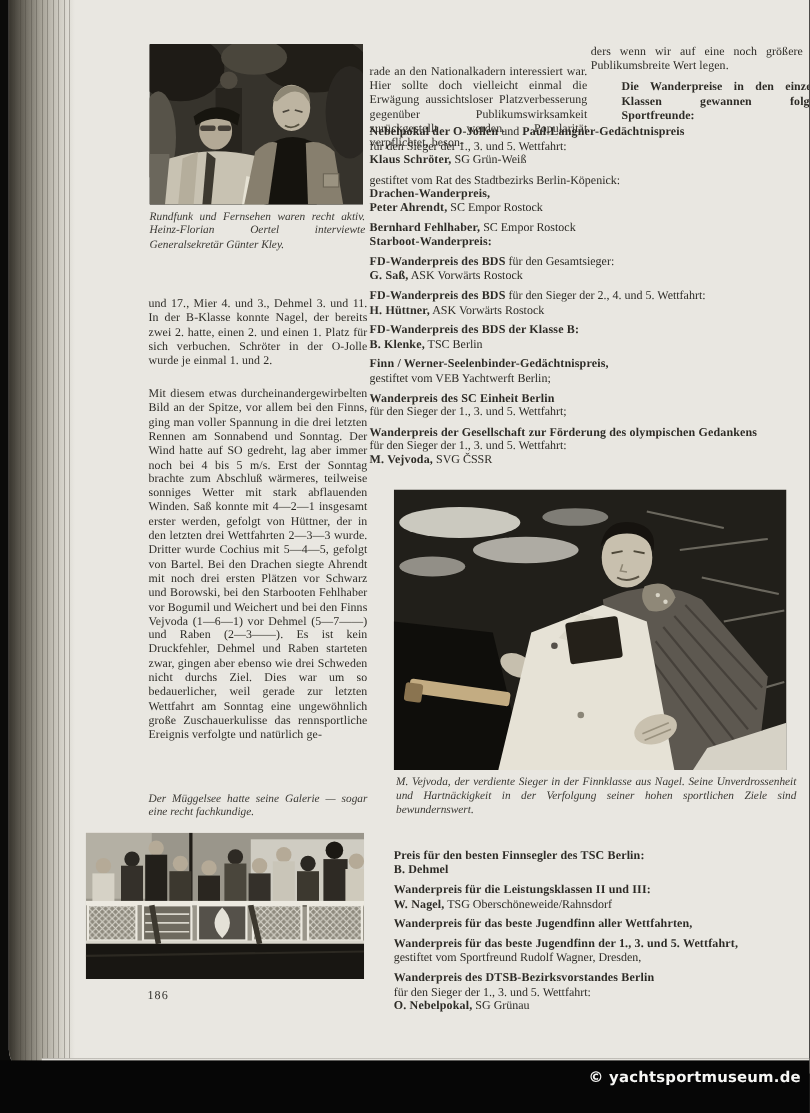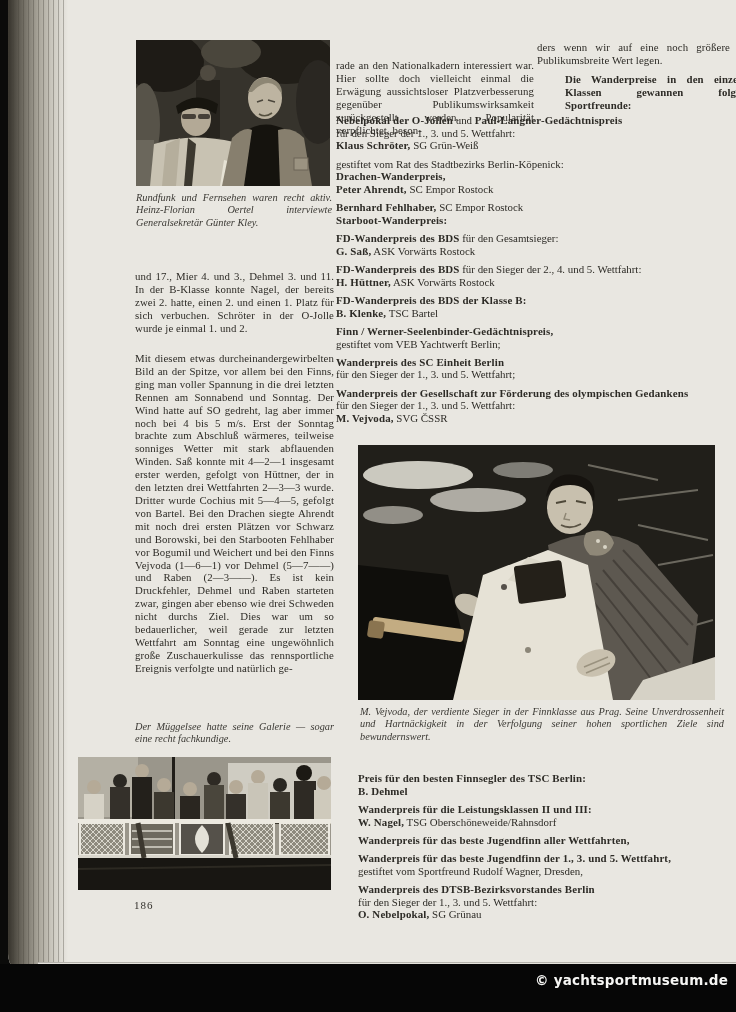--- a/index.html
+++ b/index.html
@@ -166,21 +166,21 @@
         <div class="prize-entry">
           <div class="prize-line"><span class="b">FD-Wanderpreis des BDS</span><span> für den Gesamtsieger:</span></div>
           <div class="prize-line"><span class="b">G. Saß,</span><span> ASK Vorwärts Rostock</span></div>
         </div>
         <div class="prize-entry">
           <div class="prize-line"><span class="b">FD-Wanderpreis des BDS</span><span> für den Sieger der 2., 4. und 5. Wettfahrt:</span></div>
           <div class="prize-line"><span class="b">H. Hüttner,</span><span> ASK Vorwärts Rostock</span></div>
         </div>
         <div class="prize-entry">
           <div class="prize-line"><span class="b">FD-Wanderpreis des BDS der Klasse B:</span></div>
-          <div class="prize-line"><span class="b">B. Klenke,</span><span> TSC Bartel</span></div>
+          <div class="prize-line"><span class="b">B. Klenke,</span><span> TSC Berlin</span></div>
         </div>
         <div class="prize-entry">
           <div class="prize-line"><span class="b">Finn / Werner-Seelenbinder-Gedächtnispreis,</span></div>
           <div class="prize-line"><span>gestiftet vom VEB Yachtwerft Berlin;</span></div>
         </div>
         <div class="prize-entry">
           <div class="prize-line"><span class="b">Wanderpreis des SC Einheit Berlin</span></div>
           <div class="prize-line"><span>für den Sieger der 1., 3. und 5. Wettfahrt;</span></div>
         </div>
         <div class="prize-entry">
@@ -232,21 +232,21 @@
         <circle cx="240" cy="96" r="2" fill="#d8d4c6"></circle>
           <circle cx="247" cy="102" r="2" fill="#d8d4c6"></circle>
 
         <ellipse cx="238" cy="218" rx="20" ry="13" fill="#c9c1af" transform="rotate(-18 238 218)"></ellipse>
         <path d="M226 222 L250 212 M228 228 L252 218" stroke="#9a927f" stroke-width="1.4" fill="none"></path>
 
         <path d="M285 235 L357 212 L357 255 L272 255 Z" fill="#d6d2c6"></path>
       </svg>
     </div>
 
-    <div class="caption" style="left:352px;top:706px;width:364px;">M. Vejvoda, der verdiente Sieger in der Finnklasse aus Prag. Seine Unverdrossenheit und Hartnäckigkeit in der Verfolgung seiner hohen sportlichen Ziele sind bewundernswert.</div>
+    <div class="caption" style="left:352px;top:706px;width:364px;">M. Vejvoda, der verdiente Sieger in der Finnklasse aus Nagel. Seine Unverdrossenheit und Hartnäckigkeit in der Verfolgung seiner hohen sportlichen Ziele sind bewundernswert.</div>
 
     <div class="prize-list" style="left:350px;top:772px;width:376px;">
         <div class="prize-entry">
           <div class="prize-line"><span class="b">Preis für den besten Finnsegler des TSC Berlin:</span></div>
           <div class="prize-line"><span class="b">B. Dehmel</span></div>
         </div>
         <div class="prize-entry">
           <div class="prize-line"><span class="b">Wanderpreis für die Leistungsklassen II und III:</span></div>
           <div class="prize-line"><span class="b">W. Nagel,</span><span> TSG Oberschöneweide/Rahnsdorf</span></div>
         </div>

